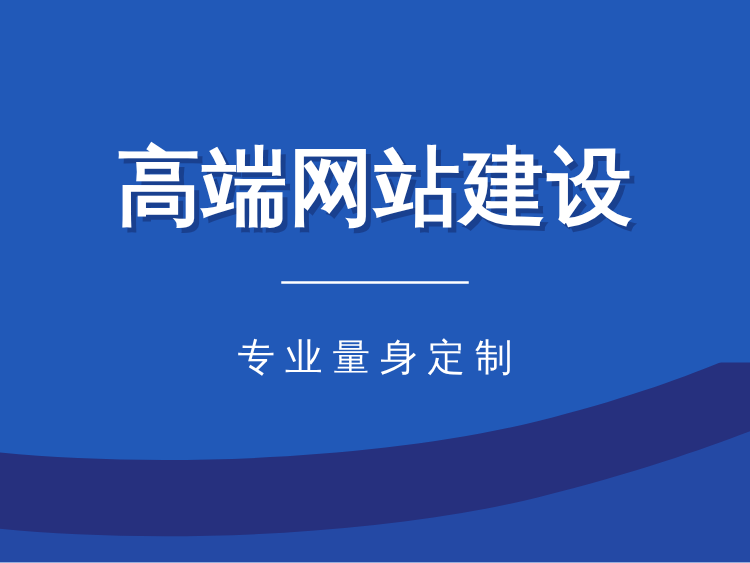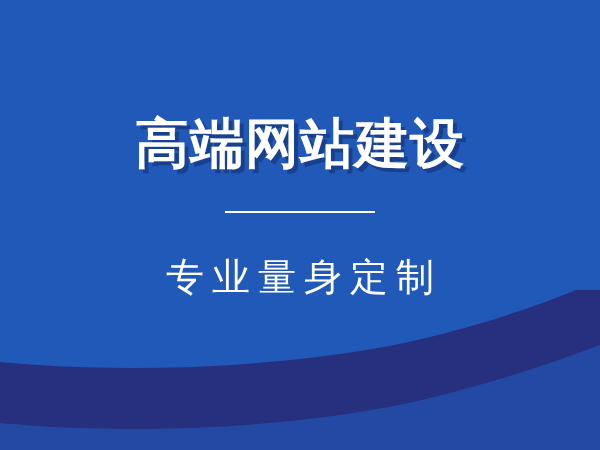--- a/index.html
+++ b/index.html
@@ -40,41 +40,41 @@
     height: 450px;
     display: flex;
     flex-direction: column;
     align-items: center;
     z-index: 2;
   }
 
   .title {
     margin: 0;
     padding: 0;
-    font-size: 54px;
+    font-size: 68px;
     line-height: 1;
     font-weight: bold;
     color: #ffffff;
     letter-spacing: 1px;
     white-space: nowrap;
     text-shadow: 4px 4px 0 rgba(20, 44, 110, 0.55);
     margin-top: 116px;
   }
 
   .divider {
     width: 150px;
     height: 2px;
     background: #ffffff;
     margin-top: 41px;
   }
 
   .subtitle {
     margin: 0;
     padding: 0;
-    font-size: 38px;
+    font-size: 30px;
     line-height: 1;
     font-weight: normal;
     color: #ffffff;
     letter-spacing: 8px;
     text-indent: 8px;
     white-space: nowrap;
     margin-top: 45px;
     text-align: center;
   }
 </style>

